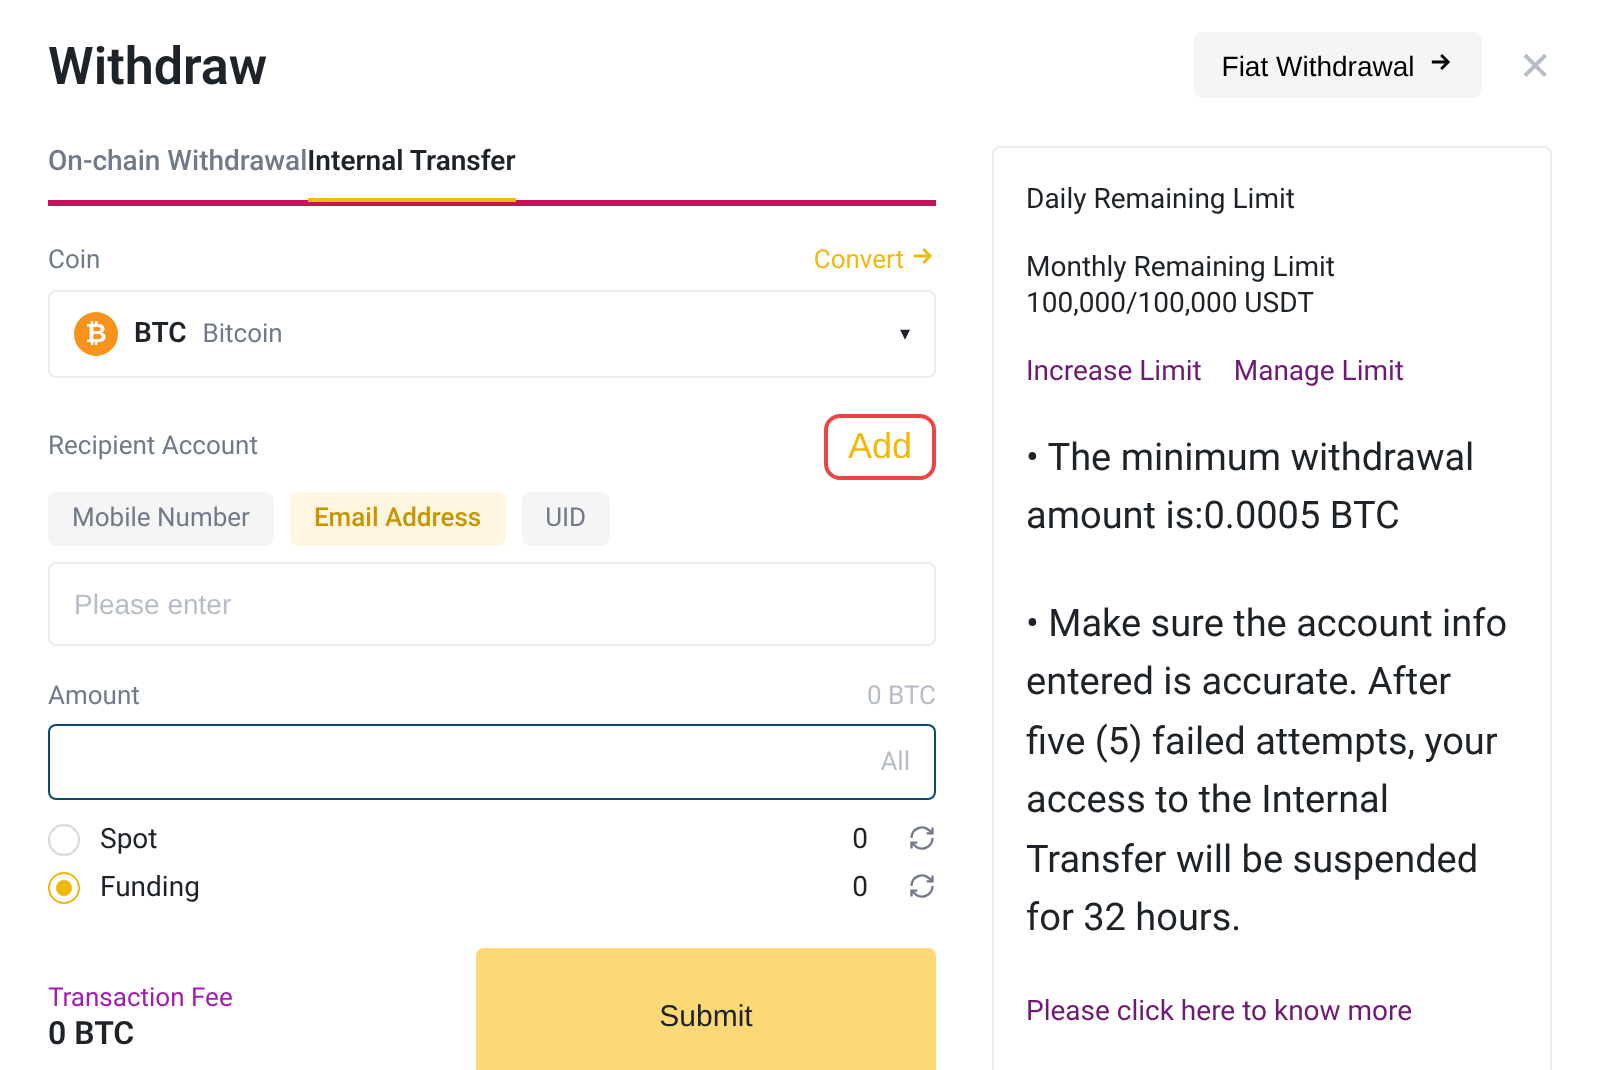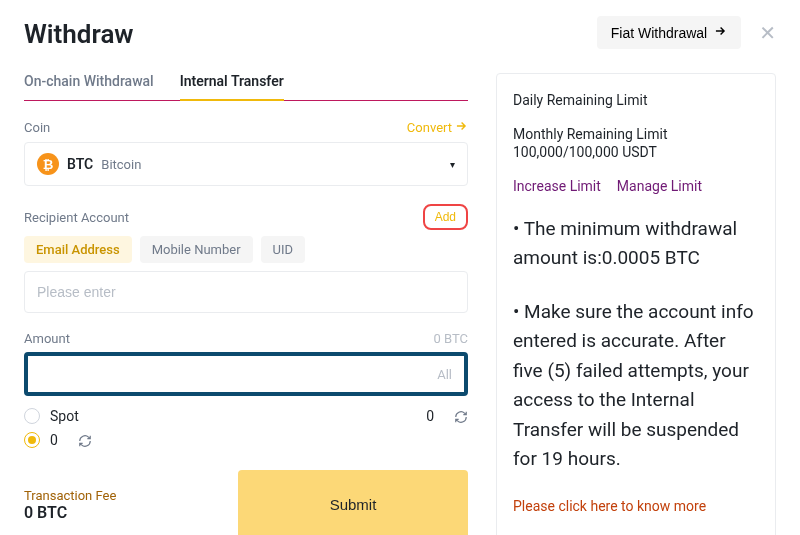--- a/index.html
+++ b/index.html
@@ -62,22 +62,21 @@
     width: 280px;
     border: 1px solid #eaecef;
     border-radius: 4px;
     padding: 18px 16px;
     font-size: 14px;
   }
 
   
   .tabs {
     display: flex;
-    gap: 26px;
-    border-bottom: 1px solid #be185d;
+    border-bottom: 3px solid #be185d;
     margin-bottom: 18px;
   }
   .tab {
     padding-bottom: 10px;
     cursor: pointer;
     color: #707a8a;
     font-weight: 500;
     font-size: 14px;
   }
   .tab.active {
@@ -138,21 +137,21 @@
   }
 
   .add-btn {
     border: 2.5px solid #ef4444;
     background: #fff;
     color: #f0b90b;
     font-weight: 500;
     padding: 4px 10px;
     border-radius: 8px;
     cursor: pointer;
-    font-size: 12px;
+    font-size: 18px;
   }
 
   
   .pill-row {
     display: flex;
     gap: 8px;
     margin-bottom: 8px;
   }
   .pill {
     padding: 6px 12px;
@@ -176,21 +175,21 @@
     font-size: 14px;
     outline: none;
     margin-bottom: 18px;
   }
   input.text-input::placeholder { color: #b7bdc6; }
 
   
   .amount-input {
     display: flex;
     align-items: center;
-    border: 4px solid #0c4a6e;
+    border: 1px solid #0c4a6e;
     border-radius: 4px;
     padding: 10px 12px;
     margin-bottom: 8px;
   }
   .amount-input input {
     flex: 1;
     border: none;
     outline: none;
     font-size: 14px;
   }
@@ -198,21 +197,21 @@
     color: #b7bdc6;
     font-size: 13px;
     cursor: pointer;
   }
   .balance-hint { color: #b7bdc6; font-size: 13px; }
 
   
   .wallet-rows { margin: 6px 0 18px; }
   .wallet-row {
     display: flex;
-    align-items: flex-end;
+    align-items: flex-start;
     padding: 4px 0;
     gap: 10px;
   }
   .radio {
     width: 16px; height: 16px;
     border: 1.5px solid #d0d5dd;
     border-radius: 50%;
     display: inline-flex;
     align-items: center;
     justify-content: center;
@@ -233,21 +232,21 @@
     color: #707a8a;
   }
 
   
   .footer {
     display: flex;
     justify-content: space-between;
     align-items: center;
     gap: 20px;
   }
-  .fee-block .lbl { font-size: 13px; color: #a16207; }
+  .fee-block .lbl { font-size: 13px; color: #a21caf; }
   .fee-block .val { font-size: 16px; font-weight: 600; }
   .submit-btn {
     background: #fcd877;
     border: none;
     font-size: 15px;
     font-weight: 500;
     color: #1e2329;
     padding: 26px 0;
     width: 230px;
     border-radius: 4px;
@@ -258,21 +257,21 @@
   .limit-block { margin-bottom: 18px; }
   .limit-label { font-size: 14px; color: #1e2329; margin-bottom: 2px; }
   .limit-val { font-size: 14px; }
   .limit-links {
     display: flex;
     gap: 16px;
     margin-bottom: 20px;
   }
   .limit-links span { color: #701a75; font-size: 14px; cursor: pointer; }
   .info-block { font-size: 19px; line-height: 1.55; margin-bottom: 24px; color: #1e2329; }
-  .know-more { color: #c2410c; font-size: 14px; cursor: pointer; }
+  .know-more { color: #701a75; font-size: 14px; cursor: pointer; }
 
   .arrow-icon svg { width: 14px; height: 14px; }
 </style>
 </head>
 <body>
 
 <div class="header">
   <h1 class="page-title">Withdraw</h1>
   <div class="header-right">
     <button class="fiat-btn">
@@ -314,22 +313,22 @@
       <span class="coin-name">Bitcoin</span>
       <span class="dd-caret">▾</span>
     </div>
 
     
     <div class="field-label">
       <span>Recipient Account</span>
       <button class="add-btn">Add</button>
     </div>
     <div class="pill-row">
+      <div class="pill">Mobile Number</div>
       <div class="pill active">Email Address</div>
-      <div class="pill">Mobile Number</div>
       <div class="pill">UID</div>
     </div>
     <input class="text-input" placeholder="Please enter" style="">
 
     
     <div class="field-label">
       <span>Amount</span>
       <span class="balance-hint">0 BTC</span>
     </div>
     <div class="amount-input">
@@ -344,20 +343,21 @@
         <span class="wallet-name">Spot</span>
         <span class="wallet-bal">0</span>
         <span class="refresh-icon">
           <svg viewBox="0 0 24 24" fill="none" stroke="currentColor" stroke-width="2">
               <path d="M3 12a9 9 0 0 1 15-6.7L21 8M21 3v5h-5M21 12a9 9 0 0 1-15 6.7L3 16M3 21v-5h5"></path>
             </svg>
         </span>
       </div>
       <div class="wallet-row">
         <span class="radio selected"></span>
+        <span class="wallet-name">Funding</span>
         <span class="wallet-bal">0</span>
         <span class="refresh-icon">
           <svg viewBox="0 0 24 24" fill="none" stroke="currentColor" stroke-width="2">
               <path d="M3 12a9 9 0 0 1 15-6.7L21 8M21 3v5h-5M21 12a9 9 0 0 1-15 6.7L3 16M3 21v-5h5"></path>
             </svg>
         </span>
       </div>
     </div>
 
     
@@ -376,16 +376,16 @@
     </div>
     <div class="limit-block">
       <div class="limit-label">Monthly Remaining Limit</div>
       <div class="limit-val">100,000/100,000 USDT</div>
     </div>
     <div class="limit-links">
       <span>Increase Limit</span>
       <span>Manage Limit</span>
     </div>
     <div class="info-block">• The minimum withdrawal amount is:0.0005 BTC</div>
-    <div class="info-block">• Make sure the account info entered is accurate. After five (5) failed attempts, your access to the Internal Transfer will be suspended for 19 hours.</div>
+    <div class="info-block">• Make sure the account info entered is accurate. After five (5) failed attempts, your access to the Internal Transfer will be suspended for 32 hours.</div>
     <div class="know-more">Please click here to know more</div>
   </div>
 </div>
 
 </body></html>

